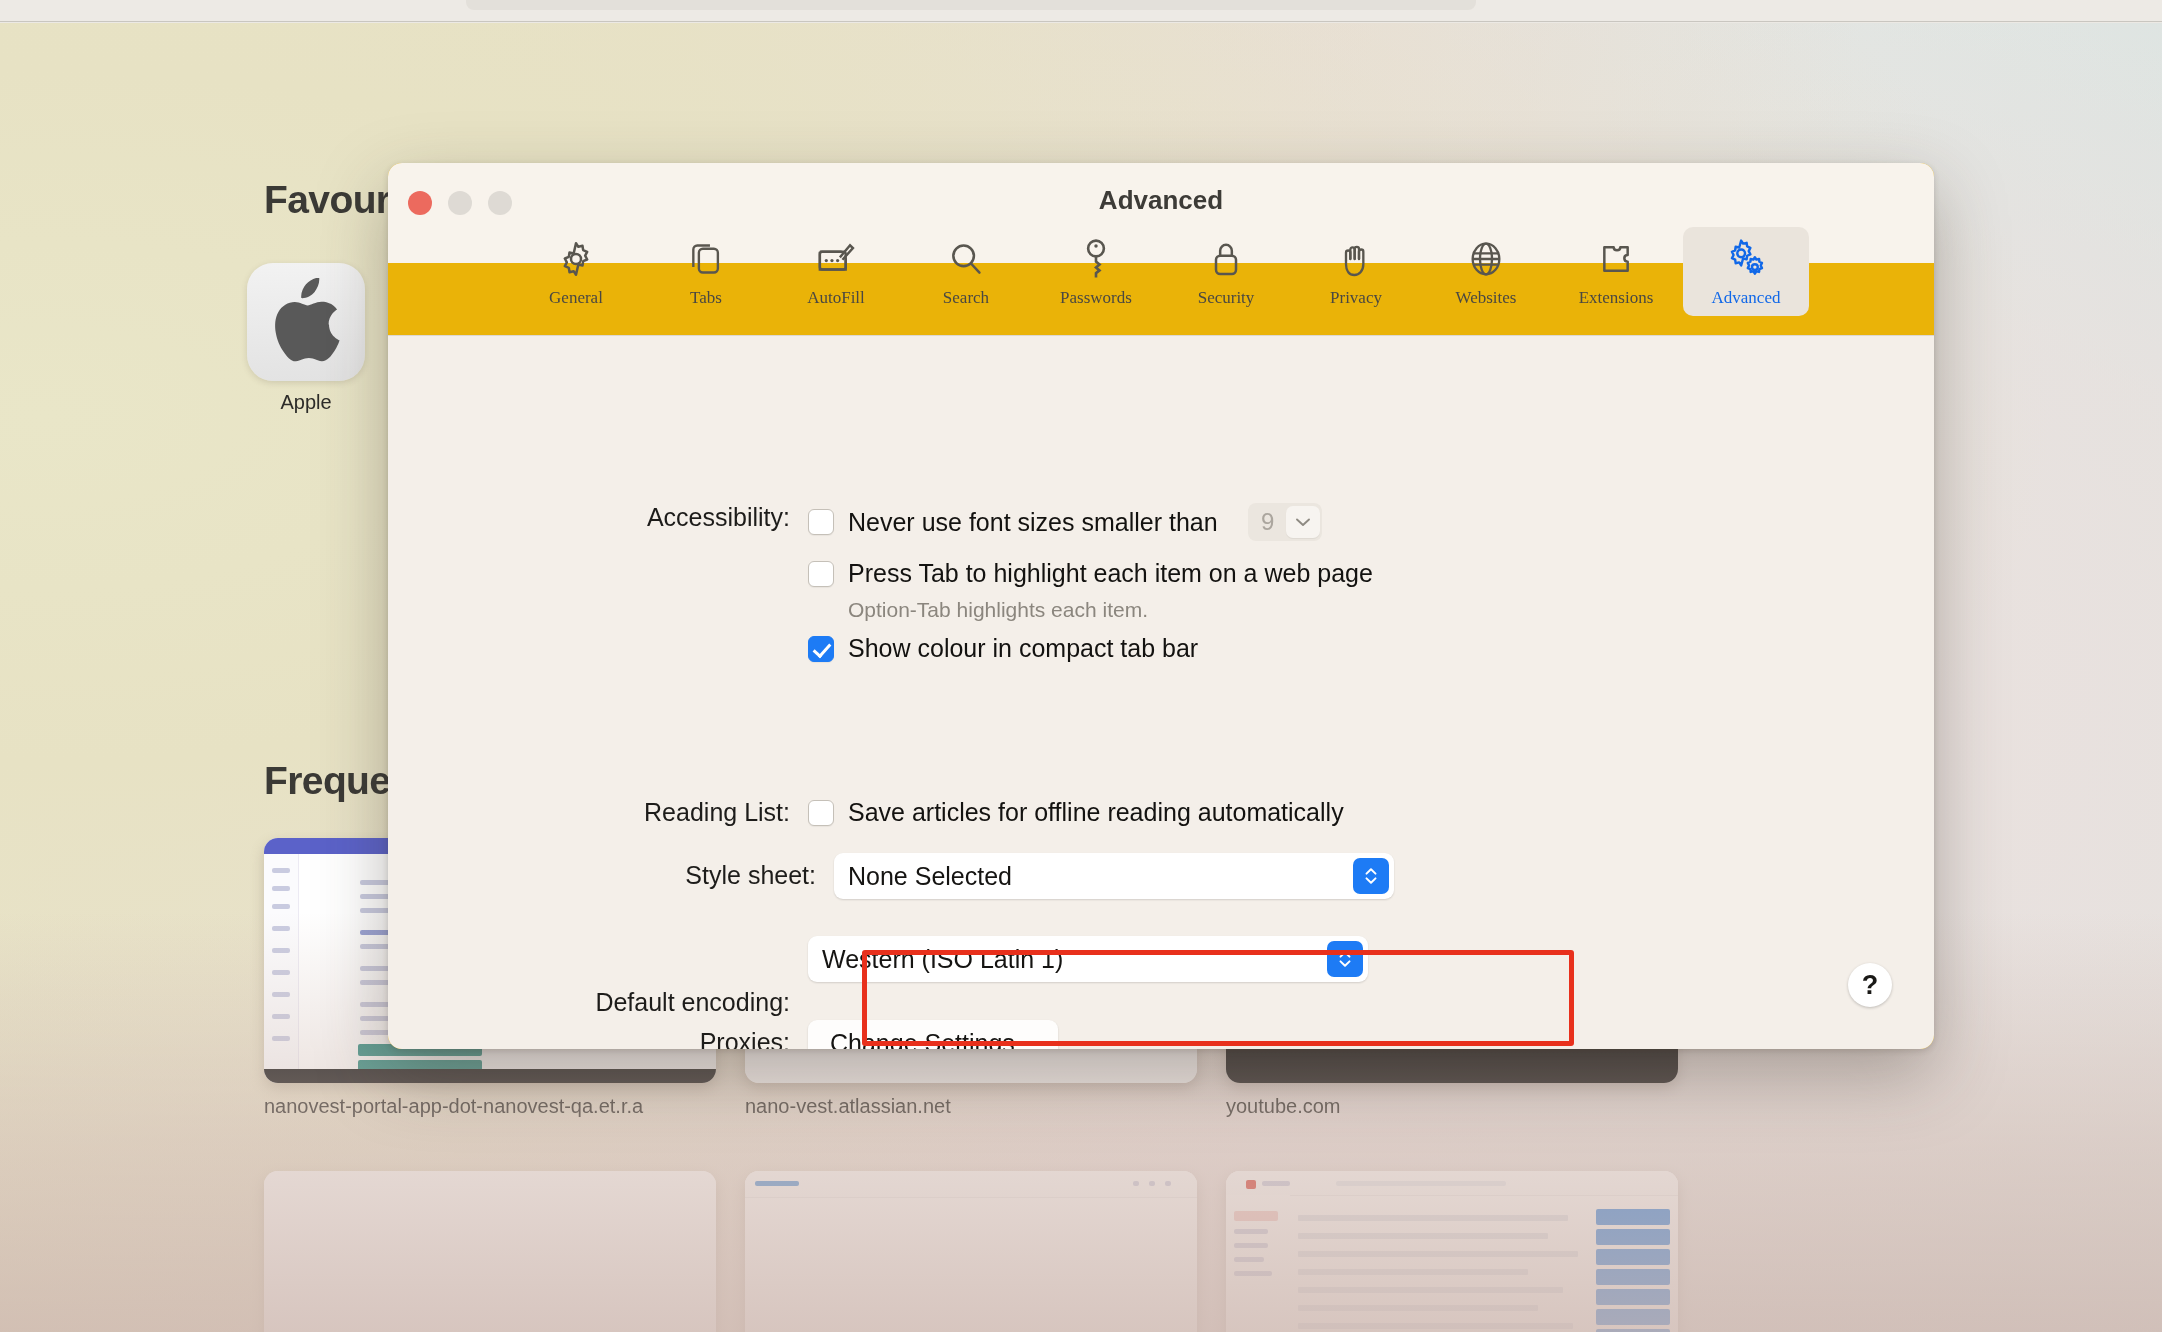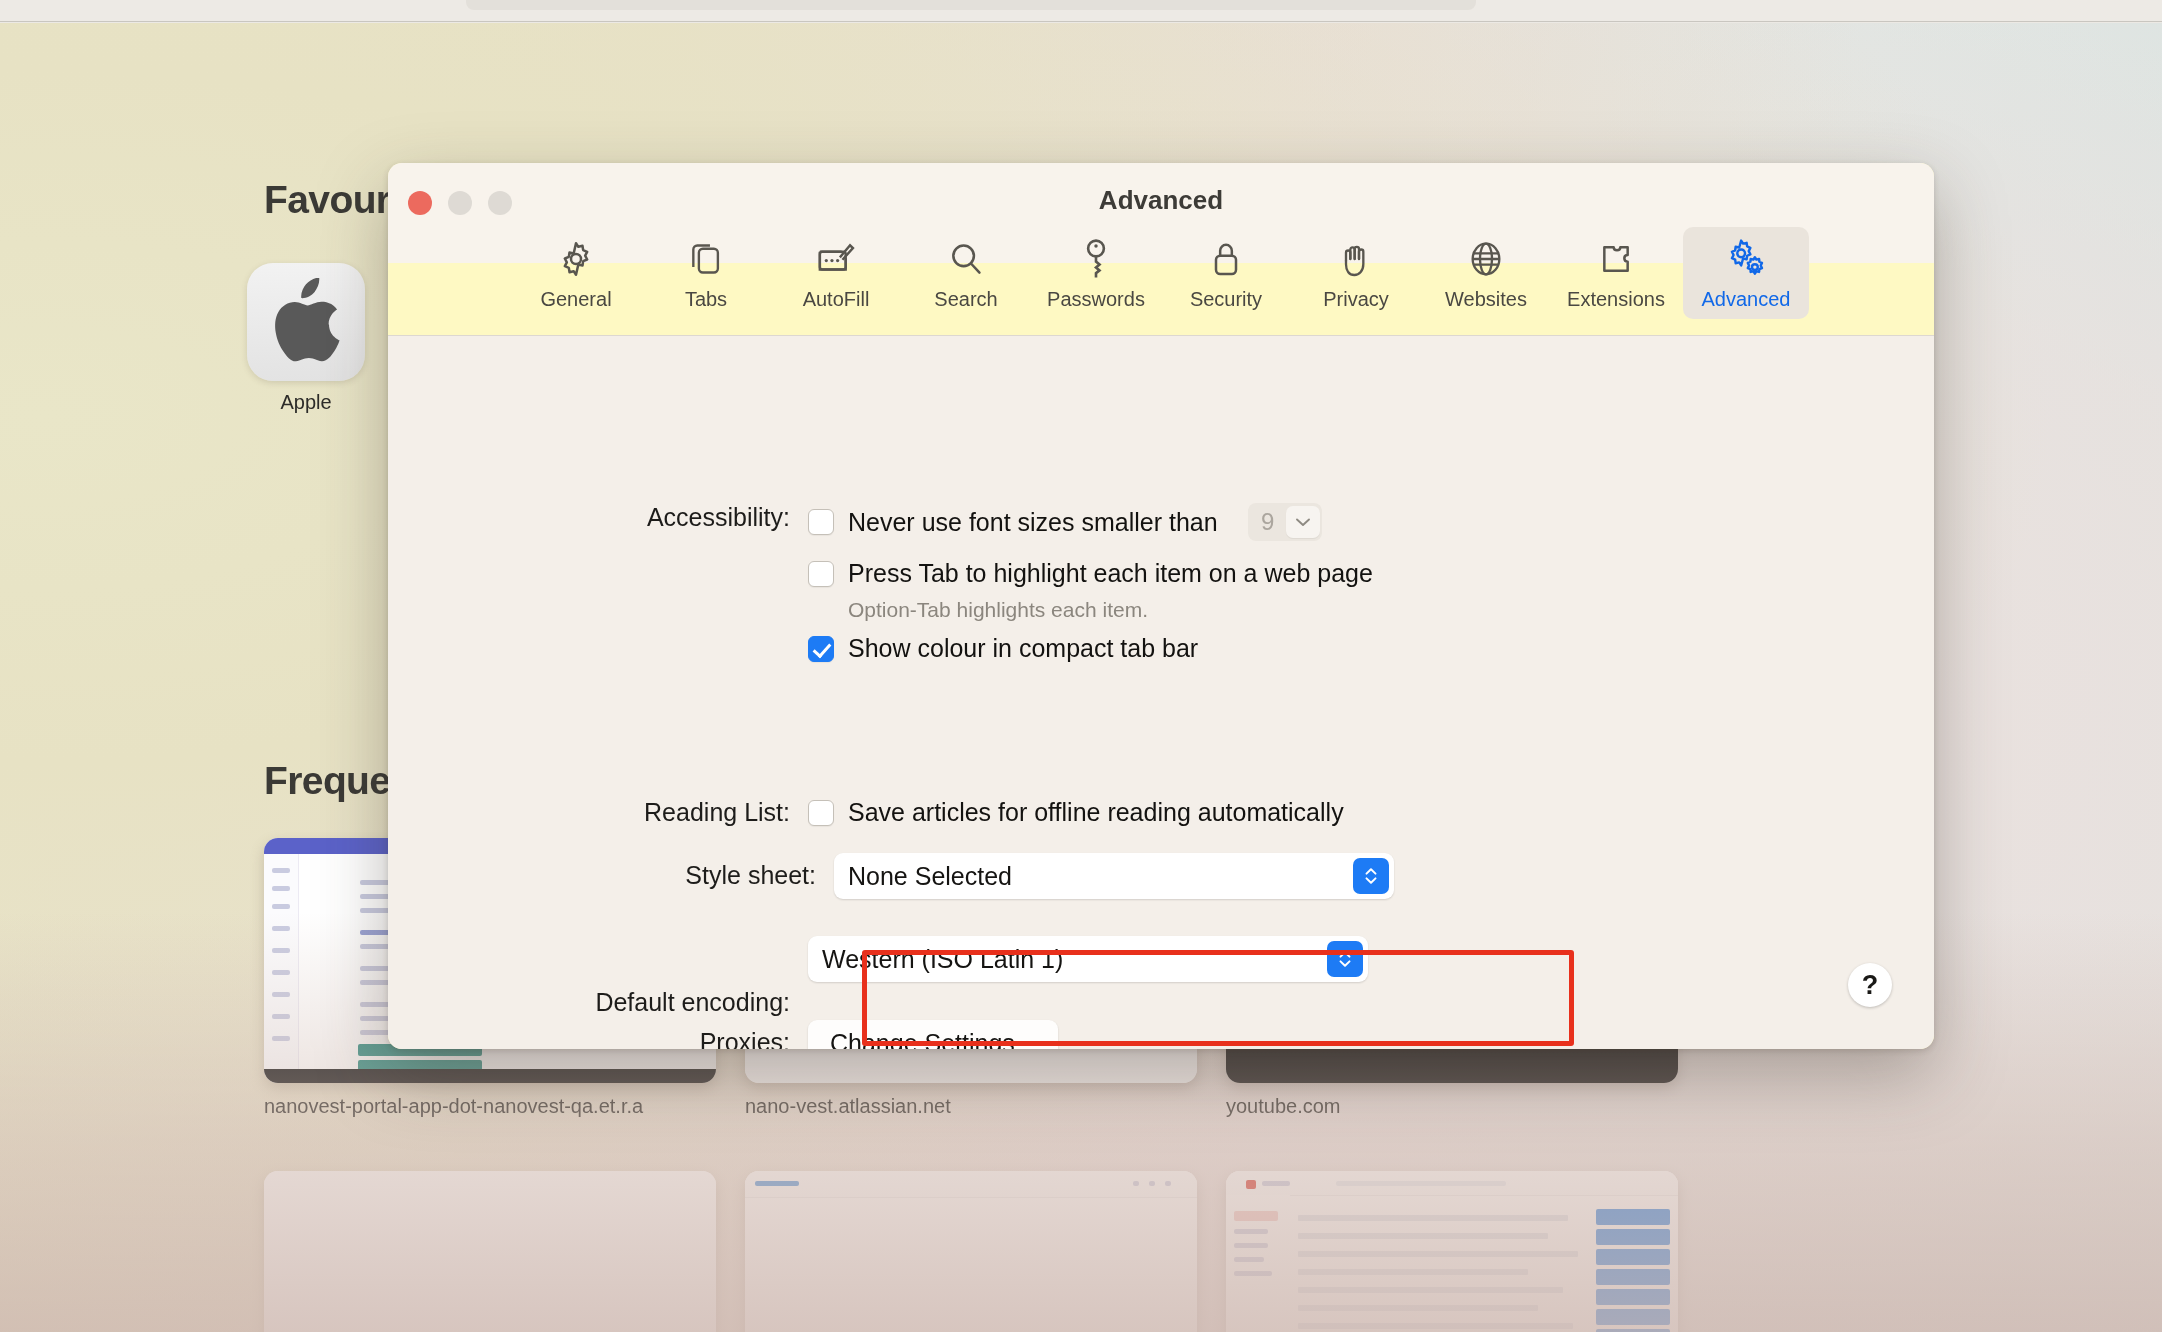--- a/index.html
+++ b/index.html
@@ -102,21 +102,21 @@
   .pv-white { position:absolute; inset:0; background:#ffffff; }
   .pv-topbar { position:absolute; left:0; top:0; right:0; height:22px; background:#fdfdfd; border-bottom:1px solid #eee;}
   .pv-mailrow { position:absolute; height:6px; background:#dfe3ea; border-radius:1px; }
   .pv-blue { position:absolute; background:#1f7ae0; border-radius:2px; }
 
   
   #prefs-window {
     position: absolute;
     left: 388px; top: 163px;
     width: 1546px; height: 886px;
-    background: #fef9c3;
+    background: #eab308;
     border-radius: 14px;
     box-shadow: 0 26px 70px rgba(60,50,40,0.34), 0 2px 6px rgba(60,50,40,0.18);
     overflow: hidden;
   }
   #titlebar {
     position: relative;
     height: 100px;
     background: #f8f3ec;
   }
   .traffic {
@@ -144,21 +144,21 @@
   .tb-item {
     width: 126px;
     padding: 10px 0 8px 0;
     border-radius: 10px;
     display: flex; flex-direction: column; align-items: center; gap: 7px;
     cursor: default;
   }
   .tb-item.selected { background: #eae4dc; }
   .tb-ico { height: 44px; display:flex; align-items:center; justify-content:center; }
   .tb-ico svg { display:block; }
-  .tb-label { font-size: 20px; color: #4a4842; white-space: nowrap; }
+  .tb-label { font-size: 17px; color: #4a4842; white-space: nowrap; font-family: Liberation Serif, serif; }
   .tb-item.selected .tb-label { color: #1168e8; }
 
   #toolbar-sep {
     position: absolute; left: 0; right: 0; top: 172px;
     height: 1px; background: #ddd8d1;
   }
 
   
   #prefs-body {
     position: absolute; left: 0; right: 0; top: 173px; bottom: 0;

